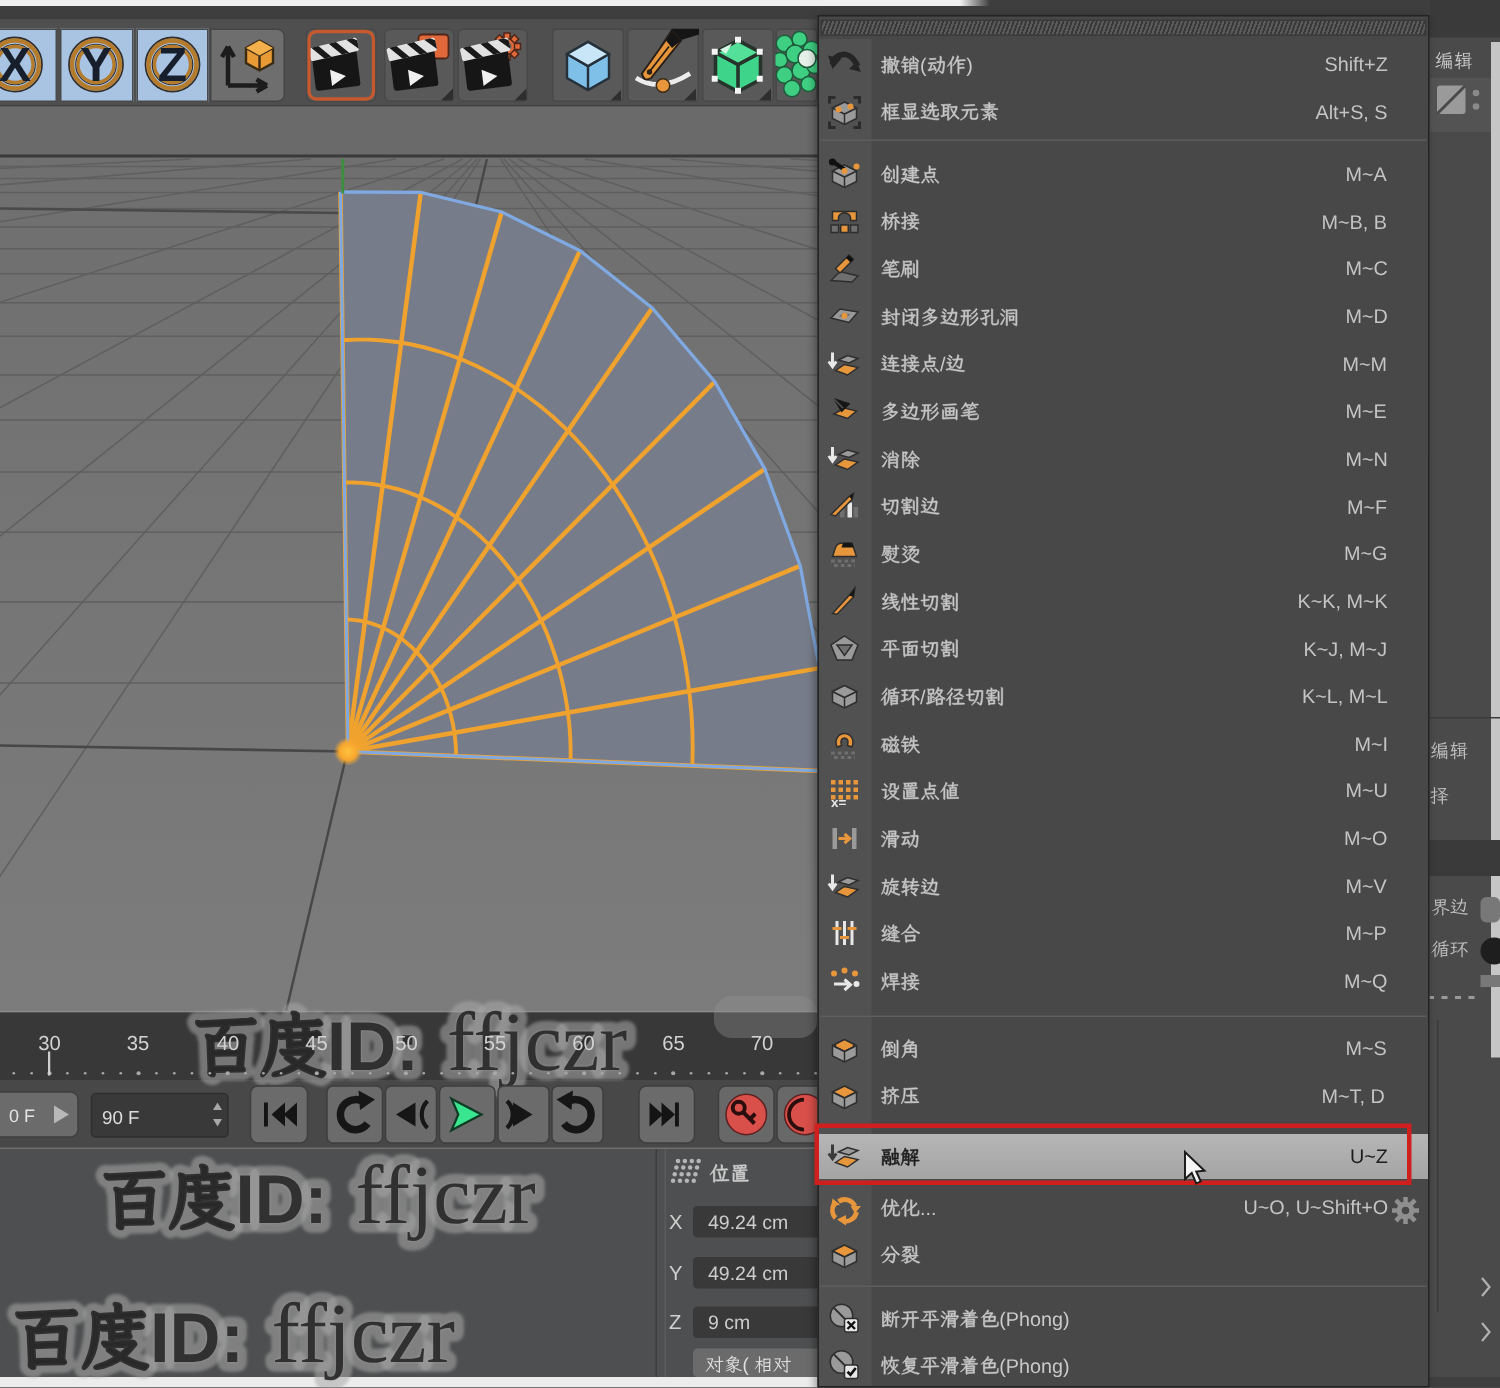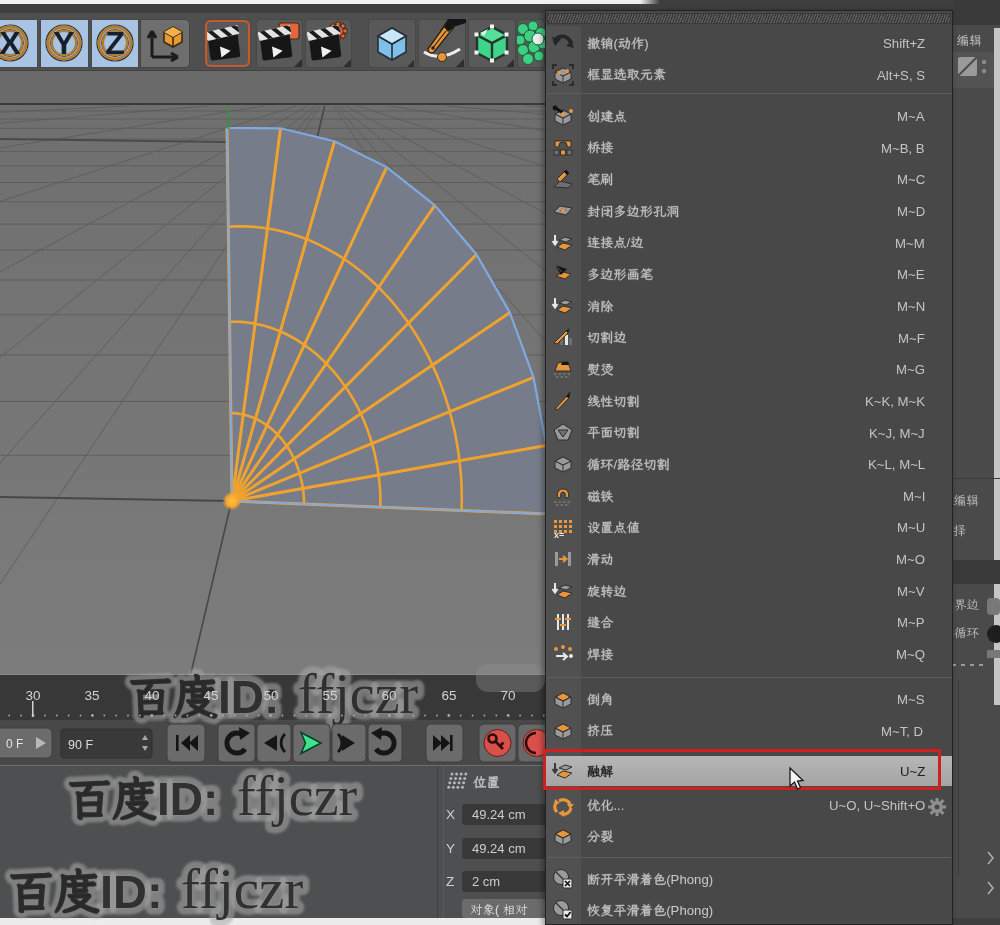--- a/index.html
+++ b/index.html
@@ -421,21 +421,21 @@
       </g>
     </svg>
     <div style="position:absolute;left:462px;top:804px;width:98px;height:21px;background:#393939;border-radius:3px;z-index:3"></div>
     <div style="position:absolute;left:446px;top:807px;z-index:3;font:13.5px 'Liberation Sans';color:#d0d0d0">X</div>
     <div style="position:absolute;left:472px;top:807px;z-index:3;font:13px 'Liberation Sans';color:#cccccc">49.24 cm</div>
     <div style="position:absolute;left:462px;top:838px;width:98px;height:21px;background:#393939;border-radius:3px;z-index:3"></div>
     <div style="position:absolute;left:446px;top:841px;z-index:3;font:13.5px 'Liberation Sans';color:#d0d0d0">Y</div>
     <div style="position:absolute;left:472px;top:841px;z-index:3;font:13px 'Liberation Sans';color:#cccccc">49.24 cm</div>
     <div style="position:absolute;left:462px;top:871px;width:98px;height:21px;background:#393939;border-radius:3px;z-index:3"></div>
     <div style="position:absolute;left:446px;top:874px;z-index:3;font:13.5px 'Liberation Sans';color:#d0d0d0">Z</div>
-    <div style="position:absolute;left:472px;top:874px;z-index:3;font:13px 'Liberation Sans';color:#cccccc">2 cm</div>
+    <div style="position:absolute;left:472px;top:874px;z-index:3;font:13px 'Liberation Sans';color:#cccccc">9 cm</div>
     <div style="position:absolute;left:462px;top:899px;width:98px;height:19px;background:#6b6b6b;border-radius:3px;z-index:3"></div>
     <svg style="position:absolute;left:468px;top:892px;overflow:visible;z-index:3;opacity:1.0" width="63" height="27">
       <g transform="translate(2,22)">
         <use href="#g5bf9" transform="translate(0.0,0) scale(0.01250,-0.01250)" fill="#e0e0e0"></use>
         <use href="#g8c61" transform="translate(12.5,0) scale(0.01250,-0.01250)" fill="#e0e0e0"></use>
         <text x="25.0" y="0" font-family="Liberation Sans" font-size="12.5px" fill="#e0e0e0"> (</text>
         <use href="#g76f8" transform="translate(32.6,0) scale(0.01250,-0.01250)" fill="#e0e0e0"></use>
         <use href="#g5bf9" transform="translate(45.1,0) scale(0.01250,-0.01250)" fill="#e0e0e0"></use>
       </g>
     </svg>

